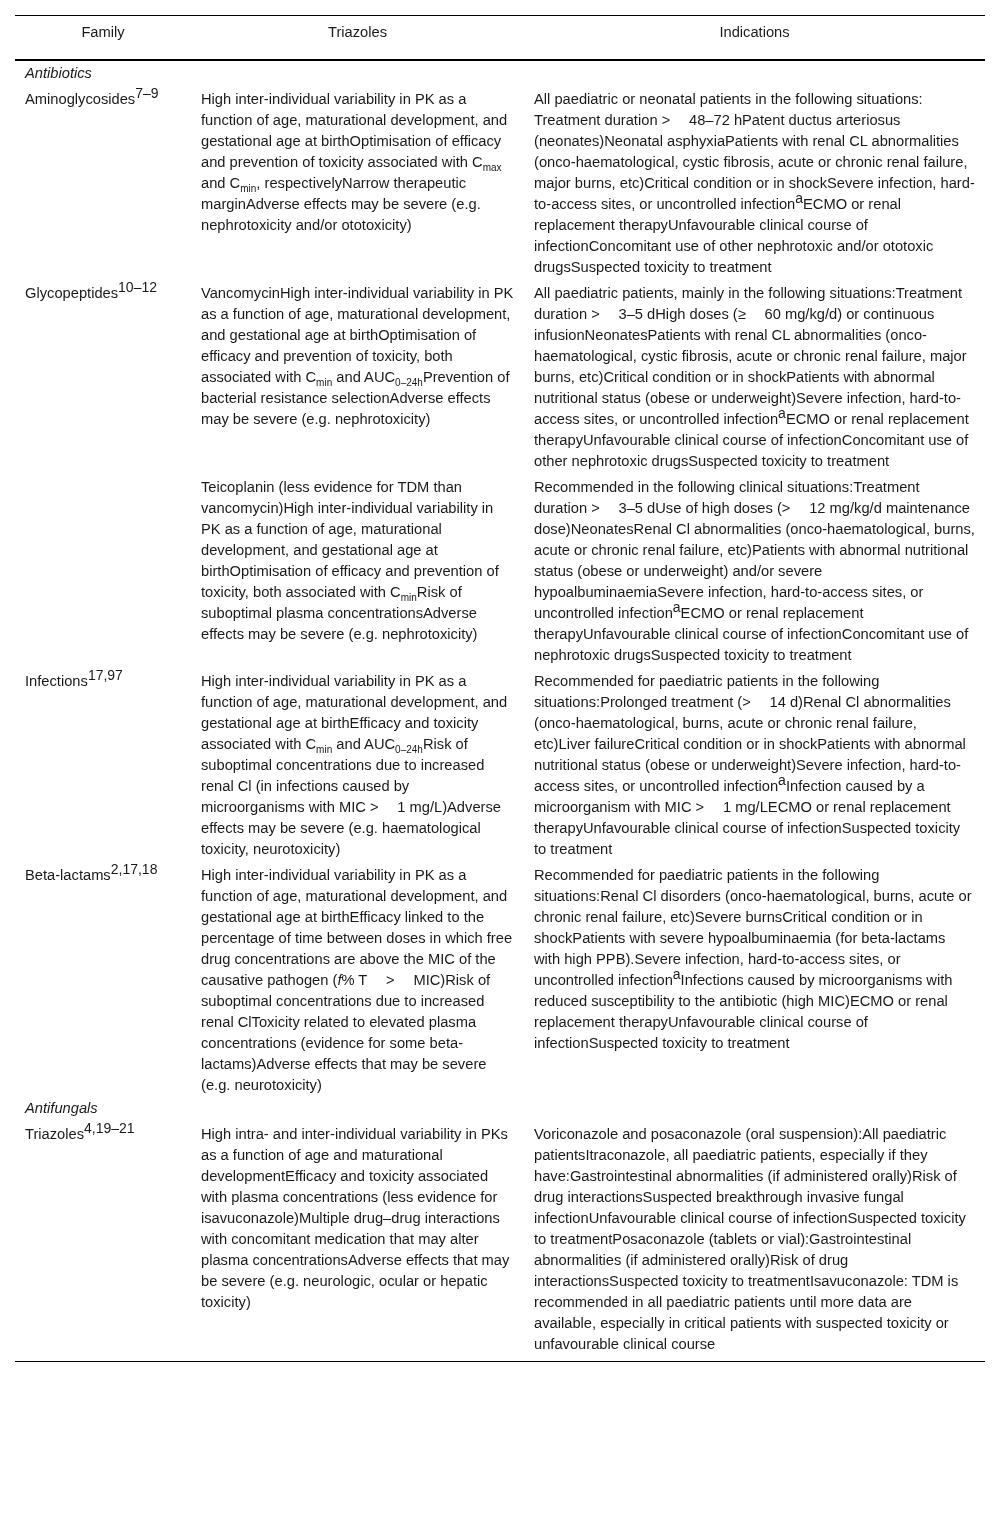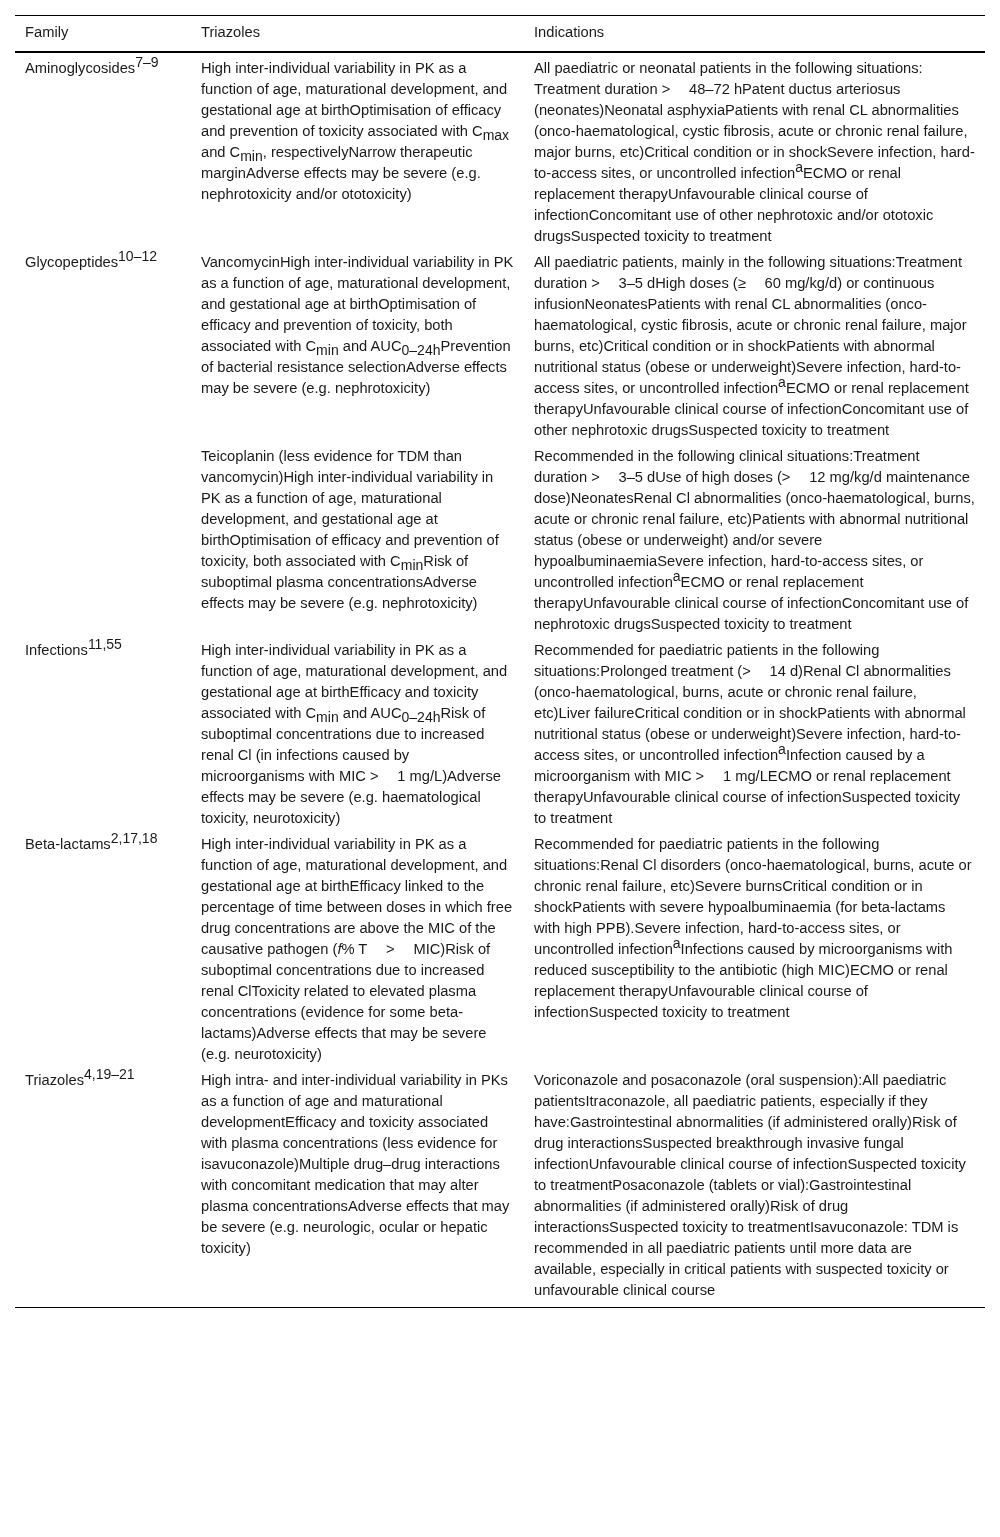--- a/index.html
+++ b/index.html
@@ -10,72 +10,78 @@
   .tbl {
     position: absolute; left: 15px; top: 15px; width: 970px;
     border-collapse: collapse; table-layout: fixed;
     font-size: 14.7px; line-height: 21px;
   }
   .tbl col.c1 { width: 176px; }
   .tbl col.c2 { width: 333px; }
   .tbl col.c3 { width: 461px; }
   .tbl thead tr { border-top: 1px solid #000; border-bottom: 2px solid #000; }
   .tbl th {
-    text-align: left; font-weight: normal; padding: 6px 10px 8px 10px; height: 19px;
+    text-align: center; font-weight: normal; padding: 6px 10px 16px 10px; height: 19px;
   }
   .tbl td { vertical-align: top; padding: 0 10px 0 10px; }
   .tbl tbody tr.last { border-bottom: 1px solid #000; }
   .section-row td { padding-top: 2px; padding-bottom: 0; font-style: italic; }
   .row-a td { padding-top: 5px; }
   .row-a td.fam { padding-top: 5px; }
   sup { font-size: 14px; line-height: 0; vertical-align: 6px; }
-  sub { font-size: 14px; line-height: 0; vertical-align: -4px; }
+  sub { font-size: 10px; line-height: 0; vertical-align: -4px; }
   b { font-weight: normal; }
 </style>
 </head>
 <body>
 
 <table class="tbl">
   <colgroup>
       <col class="c1">
       <col class="c2">
       <col class="c3">
     </colgroup>
   <thead>
     <tr>
       <th>Family</th>
       <th>Triazoles</th>
       <th>Indications</th>
     </tr>
   </thead>
   <tbody id="tbody">
+      <tr class="section-row">
+        <td colspan="3">Antibiotics</td>
+      </tr>
       <tr class="row-a">
         <td class="fam"><span>Aminoglycosides</span><sup>7–9</sup></td>
         <td>High inter-individual variability in PK as a function of age, maturational development, and gestational age at birthOptimisation of efficacy and prevention of toxicity associated with C<sub>max</sub> and C<sub>min</sub>, respectivelyNarrow therapeutic marginAdverse effects may be severe (e.g. nephrotoxicity and/or ototoxicity)</td>
         <td>All paediatric or neonatal patients in the following situations: Treatment duration &gt;  48–72 hPatent ductus arteriosus (neonates)Neonatal asphyxiaPatients with renal CL abnormalities (onco-haematological, cystic fibrosis, acute or chronic renal failure, major burns, etc)Critical condition or in shockSevere infection, hard-to-access sites, or uncontrolled infection<sup>a</sup>ECMO or renal replacement therapyUnfavourable clinical course of infectionConcomitant use of other nephrotoxic and/or ototoxic drugsSuspected toxicity to treatment</td>
       </tr>
       <tr class="row-a">
         <td class="fam"><span>Glycopeptides</span><sup>10–12</sup></td>
         <td><b>Vancomycin</b>High inter-individual variability in PK as a function of age, maturational development, and gestational age at birthOptimisation of efficacy and prevention of toxicity, both associated with C<sub>min</sub> and AUC<sub>0–24h</sub>Prevention of bacterial resistance selectionAdverse effects may be severe (e.g. nephrotoxicity)</td>
         <td>All paediatric patients, mainly in the following situations:Treatment duration &gt;  3–5 dHigh doses (≥  60 mg/kg/d) or continuous infusionNeonatesPatients with renal CL abnormalities (onco-haematological, cystic fibrosis, acute or chronic renal failure, major burns, etc)Critical condition or in shockPatients with abnormal nutritional status (obese or underweight)Severe infection, hard-to-access sites, or uncontrolled infection<sup>a</sup>ECMO or renal replacement therapyUnfavourable clinical course of infectionConcomitant use of other nephrotoxic drugsSuspected toxicity to treatment</td>
       </tr>
       <tr class="row-a">
         <td class="fam"></td>
         <td><b>Teicoplanin (less evidence for TDM than vancomycin)</b>High inter-individual variability in PK as a function of age, maturational development, and gestational age at birthOptimisation of efficacy and prevention of toxicity, both associated with C<sub>min</sub>Risk of suboptimal plasma concentrationsAdverse effects may be severe (e.g. nephrotoxicity)</td>
         <td>Recommended in the following clinical situations:Treatment duration &gt;  3–5 dUse of high doses (&gt;  12 mg/kg/d maintenance dose)NeonatesRenal Cl abnormalities (onco-haematological, burns, acute or chronic renal failure, etc)Patients with abnormal nutritional status (obese or underweight) and/or severe hypoalbuminaemiaSevere infection, hard-to-access sites, or uncontrolled infection<sup>a</sup>ECMO or renal replacement therapyUnfavourable clinical course of infectionConcomitant use of nephrotoxic drugsSuspected toxicity to treatment</td>
       </tr>
       <tr class="row-a">
-        <td class="fam"><span>Infections</span><sup>11,55</sup></td>
+        <td class="fam"><span>Infections</span><sup>17,97</sup></td>
         <td>High inter-individual variability in PK as a function of age, maturational development, and gestational age at birthEfficacy and toxicity associated with C<sub>min</sub> and AUC<sub>0–24h</sub>Risk of suboptimal concentrations due to increased renal Cl (in infections caused by microorganisms with MIC &gt;  1 mg/L)Adverse effects may be severe (e.g. haematological toxicity, neurotoxicity)</td>
         <td>Recommended for paediatric patients in the following situations:Prolonged treatment (&gt;  14 d)Renal Cl abnormalities (onco-haematological, burns, acute or chronic renal failure, etc)Liver failureCritical condition or in shockPatients with abnormal nutritional status (obese or underweight)Severe infection, hard-to-access sites, or uncontrolled infection<sup>a</sup>Infection caused by a microorganism with MIC &gt;  1 mg/LECMO or renal replacement therapyUnfavourable clinical course of infectionSuspected toxicity to treatment</td>
       </tr>
       <tr class="row-a">
         <td class="fam"><span>Beta-lactams</span><sup>2,17,18</sup></td>
         <td>High inter-individual variability in PK as a function of age, maturational development, and gestational age at birthEfficacy linked to the percentage of time between doses in which free drug concentrations are above the MIC of the causative pathogen (<i>f</i>% T  &gt;  MIC)Risk of suboptimal concentrations due to increased renal ClToxicity related to elevated plasma concentrations (evidence for some beta-lactams)Adverse effects that may be severe (e.g. neurotoxicity)</td>
         <td>Recommended for paediatric patients in the following situations:Renal Cl disorders (onco-haematological, burns, acute or chronic renal failure, etc)Severe burnsCritical condition or in shockPatients with severe hypoalbuminaemia (for beta-lactams with high PPB).Severe infection, hard-to-access sites, or uncontrolled infection<sup>a</sup>Infections caused by microorganisms with reduced susceptibility to the antibiotic (high MIC)ECMO or renal replacement therapyUnfavourable clinical course of infectionSuspected toxicity to treatment</td>
+      </tr>
+      <tr class="section-row">
+        <td colspan="3">Antifungals</td>
       </tr>
       <tr class="row-a last">
         <td class="fam"><span>Triazoles</span><sup>4,19–21</sup></td>
         <td style="padding-bottom: 6px;">High intra- and inter-individual variability in PKs as a function of age and maturational developmentEfficacy and toxicity associated with plasma concentrations (less evidence for isavuconazole)Multiple drug–drug interactions with concomitant medication that may alter plasma concentrationsAdverse effects that may be severe (e.g. neurologic, ocular or hepatic toxicity)</td>
         <td style="padding-bottom: 6px;">Voriconazole and posaconazole (oral suspension):All paediatric patientsItraconazole, all paediatric patients, especially if they have:Gastrointestinal abnormalities (if administered orally)Risk of drug interactionsSuspected breakthrough invasive fungal infectionUnfavourable clinical course of infectionSuspected toxicity to treatmentPosaconazole (tablets or vial):Gastrointestinal abnormalities (if administered orally)Risk of drug interactionsSuspected toxicity to treatmentIsavuconazole: TDM is recommended in all paediatric patients until more data are available, especially in critical patients with suspected toxicity or unfavourable clinical course</td>
       </tr>
     </tbody>
 </table>
 
 </body></html>

